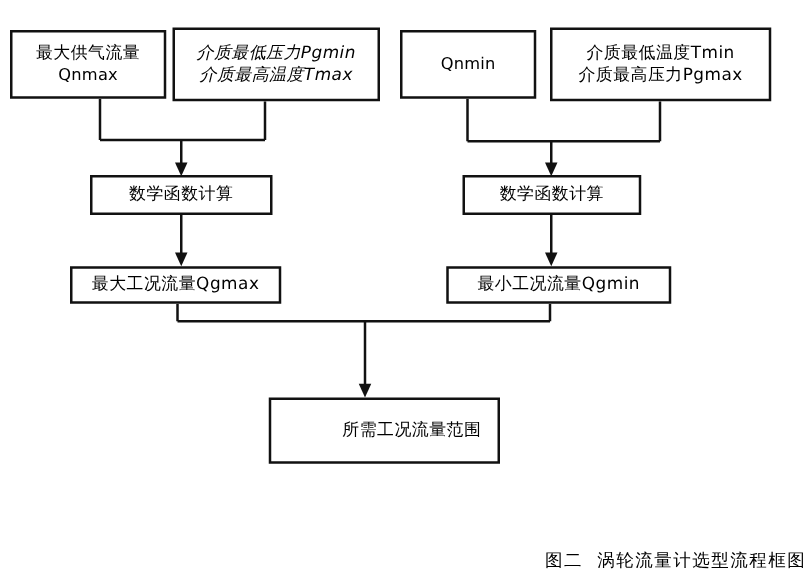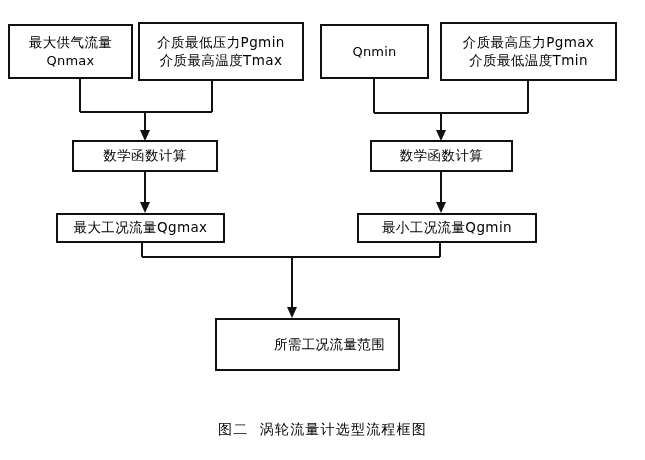--- a/index.html
+++ b/index.html
@@ -101,32 +101,32 @@
     <line x1="142" y1="257" x2="440" y2="257"></line>
     <line x1="292" y1="257" x2="292" y2="310"></line>
     <polygon points="292,318 287,307 297,307"></polygon>
   </svg>
 
   <div class="node-box" style="left:8px; top:24px; width:125px; height:55px;">
     <span class="node-line">最大供气流量</span>
     <span class="node-line sub">Qnmax</span>
   </div>
 
-  <div class="node-box" style="left:138px; top:22px; width:166px; height:59px;">
+  <div class="node-box" style="left:138px; top:22px; width:166px; height:59px;font-style:italic;">
     <span class="node-line">介质最低压力Pgmin</span>
     <span class="node-line">介质最高温度Tmax</span>
   </div>
 
   <div class="node-box" style="left:320px; top:24px; width:109px; height:55px;">
     <span class="node-line sub">Qnmin</span>
   </div>
 
   <div class="node-box" style="left:440px; top:22px; width:177px; height:59px;">
+    <span class="node-line">介质最低温度Tmin</span>
     <span class="node-line">介质最高压力Pgmax</span>
-    <span class="node-line">介质最低温度Tmin</span>
   </div>
 
   <div class="node-box" style="left:72px; top:140px; width:146px; height:32px;">
     <span class="node-line">数学函数计算</span>
   </div>
 
   <div class="node-box" style="left:370px; top:140px; width:143px; height:32px;">
     <span class="node-line">数学函数计算</span>
   </div>
 
@@ -135,15 +135,15 @@
   </div>
 
   <div class="node-box" style="left:357px; top:213px; width:180px; height:30px;">
     <span class="node-line">最小工况流量Qgmin</span>
   </div>
 
   <div class="node-box" style="left:215px; top:318px; width:185px; height:53px;padding-left:44px;">
     <span class="node-line">所需工况流量范围</span>
   </div>
 
-  <div class="caption" style="top:421px;">图二  涡轮流量计选型流程框图</div>
+  <div class="caption" style="top:440px;text-align:right;">图二  涡轮流量计选型流程框图</div>
 
 </div>
 
 </body></html>

